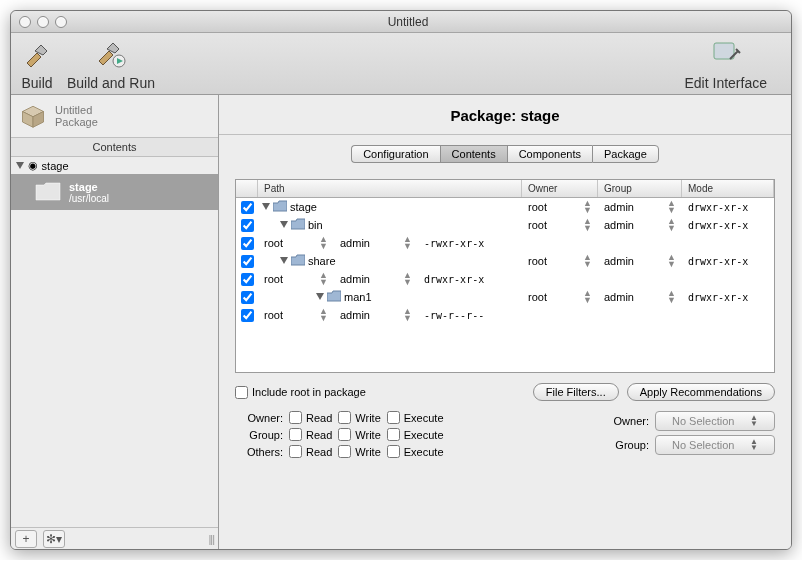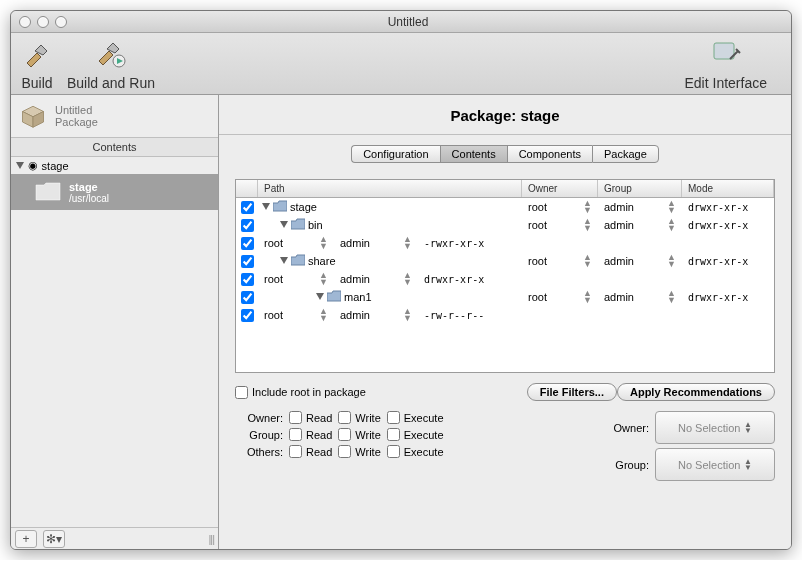--- a/index.html
+++ b/index.html
@@ -75,29 +75,29 @@
   .step { color: #888; font-size: 9px; line-height: 7px; }
   .folder-icon { width: 14px; height: 12px; }
   .file-icon { width: 12px; height: 14px; }
   .tarrow svg { width: 8px; height: 8px; }
   .cpad { height: 48px; }
   .options { margin: 0 16px 10px; display: flex; align-items: center; font-size: 11px; }
   .ckbox { display:flex; align-items:center; gap:4px; }
   .ckbox input { width: 13px; height: 13px; }
   .obtn {
     font-size: 11px; padding: 2px 12px; background: linear-gradient(#fdfdfd,#e2e2e2);
-    border: 1px solid #8f8f8f; border-radius: 10px;  font-weight: bold;
+    border: 1px solid #8f8f8f; border-radius: 10px; margin-left: 8px;
   }
   .perms { margin: 0 16px 12px; display: flex; gap: 40px; font-size: 11px; }
   .pcol { display: flex; flex-direction: column; gap: 4px; }
   .prow { display: flex; align-items: center; gap: 6px; }
   .prow .plabel { width: 48px; text-align: right; }
   .select {
     display: inline-flex; align-items: center; justify-content: space-between;
-    width: 120px; height: 33px; padding: 0 22px;
+    width: 120px; height: 20px; padding: 0 16px;
     border: 1px solid #a0a0a0; border-radius: 4px; background: linear-gradient(#fbfbfb,#e2e2e2);
     color: #888; font-size: 11px;
   }
   .select .sarrow { color: #666; font-size: 8px; line-height: 6px; }
 </style>
 </head>
 <body>
 
 <div class="window">
 

